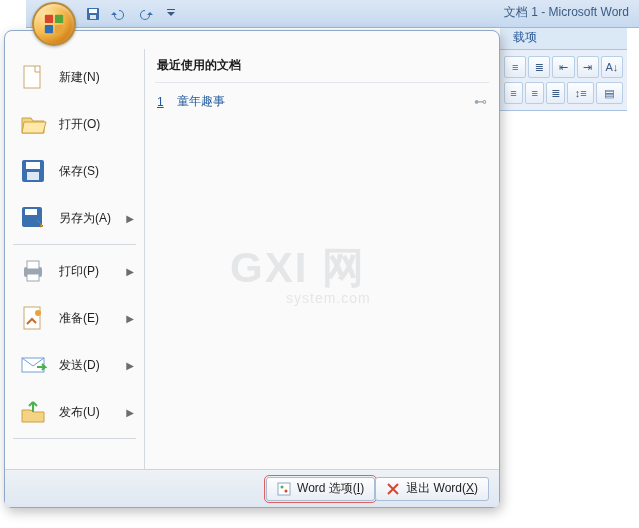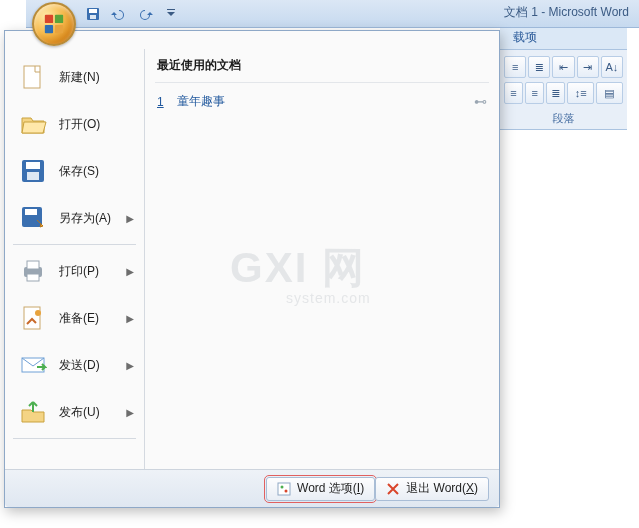--- a/index.html
+++ b/index.html
@@ -16,21 +16,21 @@
 
 .ribbon-area { position:absolute; left:500px; right:12px; top:28px; }
 .tab-row { height:22px; background:#dbe8f6; border-bottom:1px solid #aac3e0; display:flex; align-items:flex-end; padding-left:4px; }
 .tab { font-size:12px; color:#2a5a99; padding:3px 8px; border:1px solid transparent; border-bottom:none; border-radius:3px 3px 0 0; }
 .ribbon-body { background:#e8eff8; border-bottom:1px solid #aac3e0; padding:6px 4px 2px 4px; }
 .rb-row { display:flex; gap:2px; margin-bottom:4px; }
 .rb-btn { width:24px; height:22px; background:linear-gradient(#fdfdfe,#e6eef8); border:1px solid #b8cde6; border-radius:2px; display:flex; align-items:center; justify-content:center; font-size:11px; color:#3a5b86; }
 .rb-btn.wide { width:34px; }
 .rb-group-label { text-align:center; font-size:11px; color:#4a71a4; padding:3px 0 1px 0; }
 
-.office-menu { position:absolute; left:4px; top:30px; width:496px; height:478px; background:#fafafa; border:1px solid #8ea8c7; border-radius:0; box-shadow:2px 4px 12px rgba(0,0,0,.25); z-index:15; display:flex; flex-direction:column; }
+.office-menu { position:absolute; left:4px; top:30px; width:496px; height:478px; background:#fafafa; border:1px solid #8ea8c7; border-radius:8px; box-shadow:2px 4px 12px rgba(0,0,0,.25); z-index:15; display:flex; flex-direction:column; }
 .menu-body { flex:1; display:flex; overflow:hidden; padding-top:18px; }
 .menu-left { width:140px; border-right:1px solid #d4d9e0; padding:4px 0; }
 .menu-item { display:flex; align-items:center; height:46px; padding:0 8px; gap:10px; font-size:12px; color:#1f1f1f; position:relative; border:1px solid transparent; margin:1px 3px; border-radius:3px; }
 .menu-item .micon { width:32px; height:32px; display:flex; align-items:center; justify-content:center; }
 .menu-item .arrow { position:absolute; right:6px; color:#6d6d6d; font-size:10px; }
 .menu-sep { height:1px; background:#d4d9e0; margin:3px 8px; }
 .menu-right { flex:1; padding:2px 10px; }
 .recent-header { font-size:12px; font-weight:bold; color:#1a1a1a; padding:6px 2px 8px 2px; border-bottom:1px solid #e3e6ea; margin-bottom:6px; }
 .recent-item { display:flex; align-items:center; font-size:12px; color:#235a9e; padding:4px 2px; gap:8px; }
 .recent-item .num { color:#235a9e; text-decoration:underline; width:12px; }
@@ -116,21 +116,20 @@
       <div class="rb-btn">
           <span>≣</span>
         </div>
       <div class="rb-btn wide">
           <span>↕≡</span>
         </div>
       <div class="rb-btn wide">
           <span>▤</span>
         </div>
     </div>
-    <div class="rb-group-label">段落</div>
   </div>
 </div>
 
 <div class="office-menu">
   <div class="menu-body">
     <div class="menu-left">
 
       <div class="menu-item">
         <span class="micon">
             <svg width="28" height="28" viewBox="0 0 28 28">

